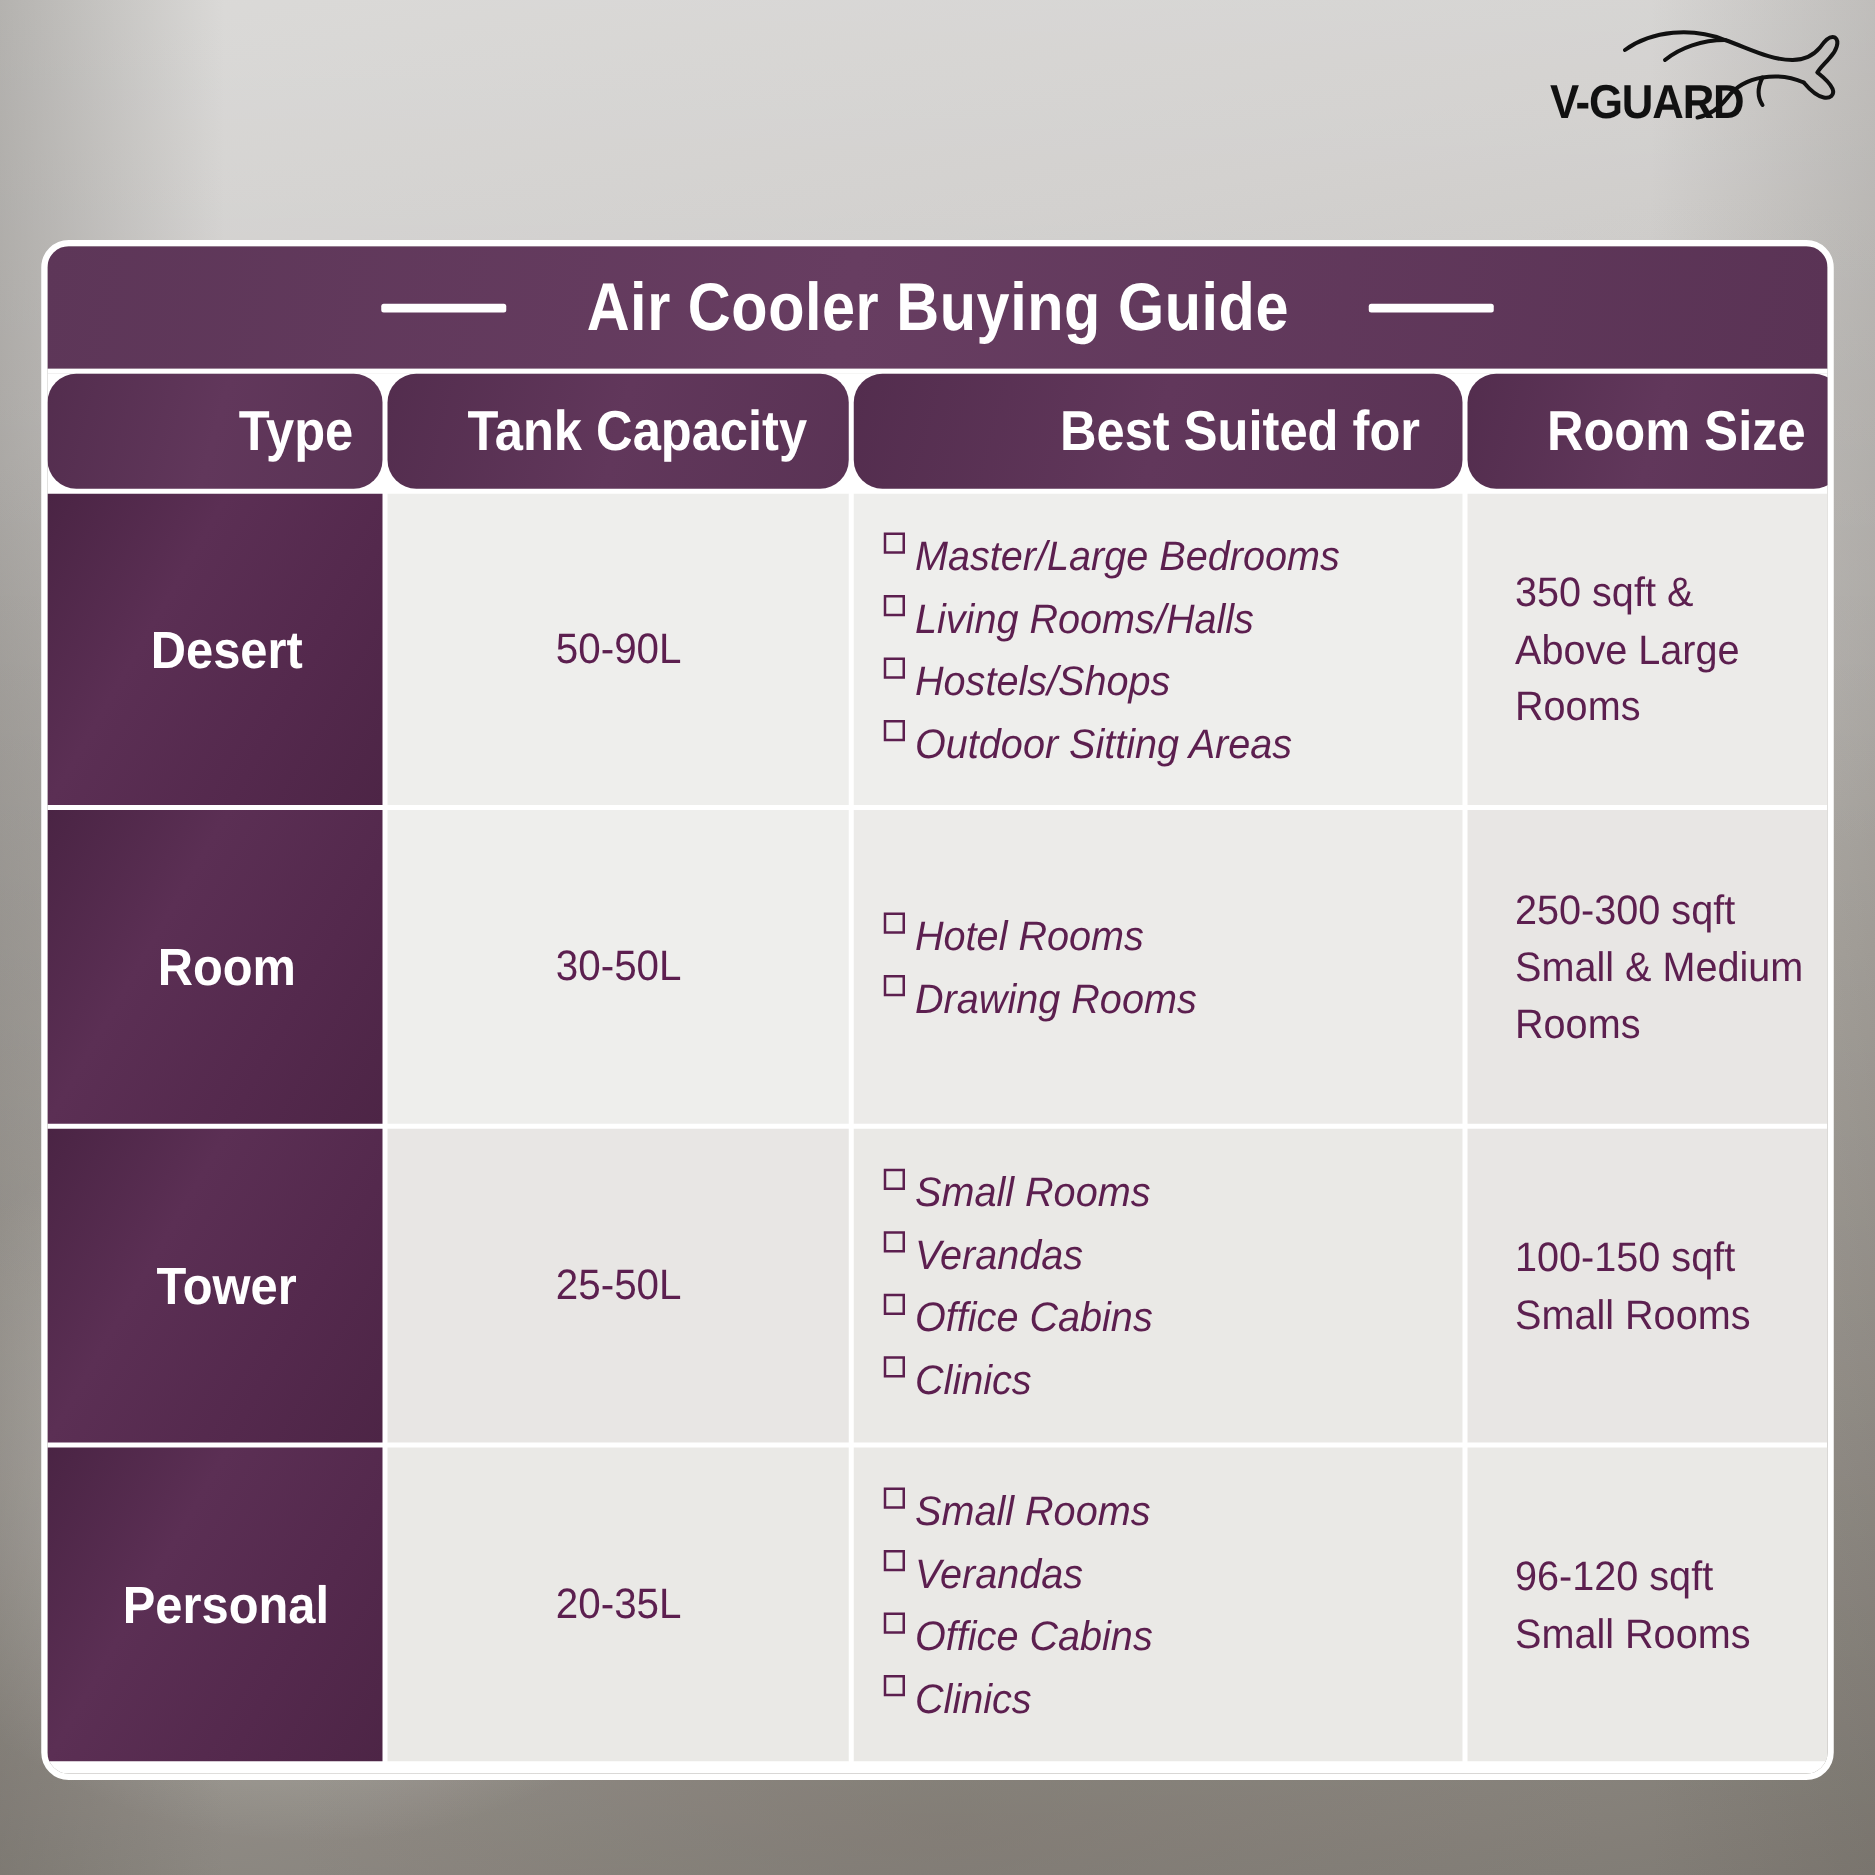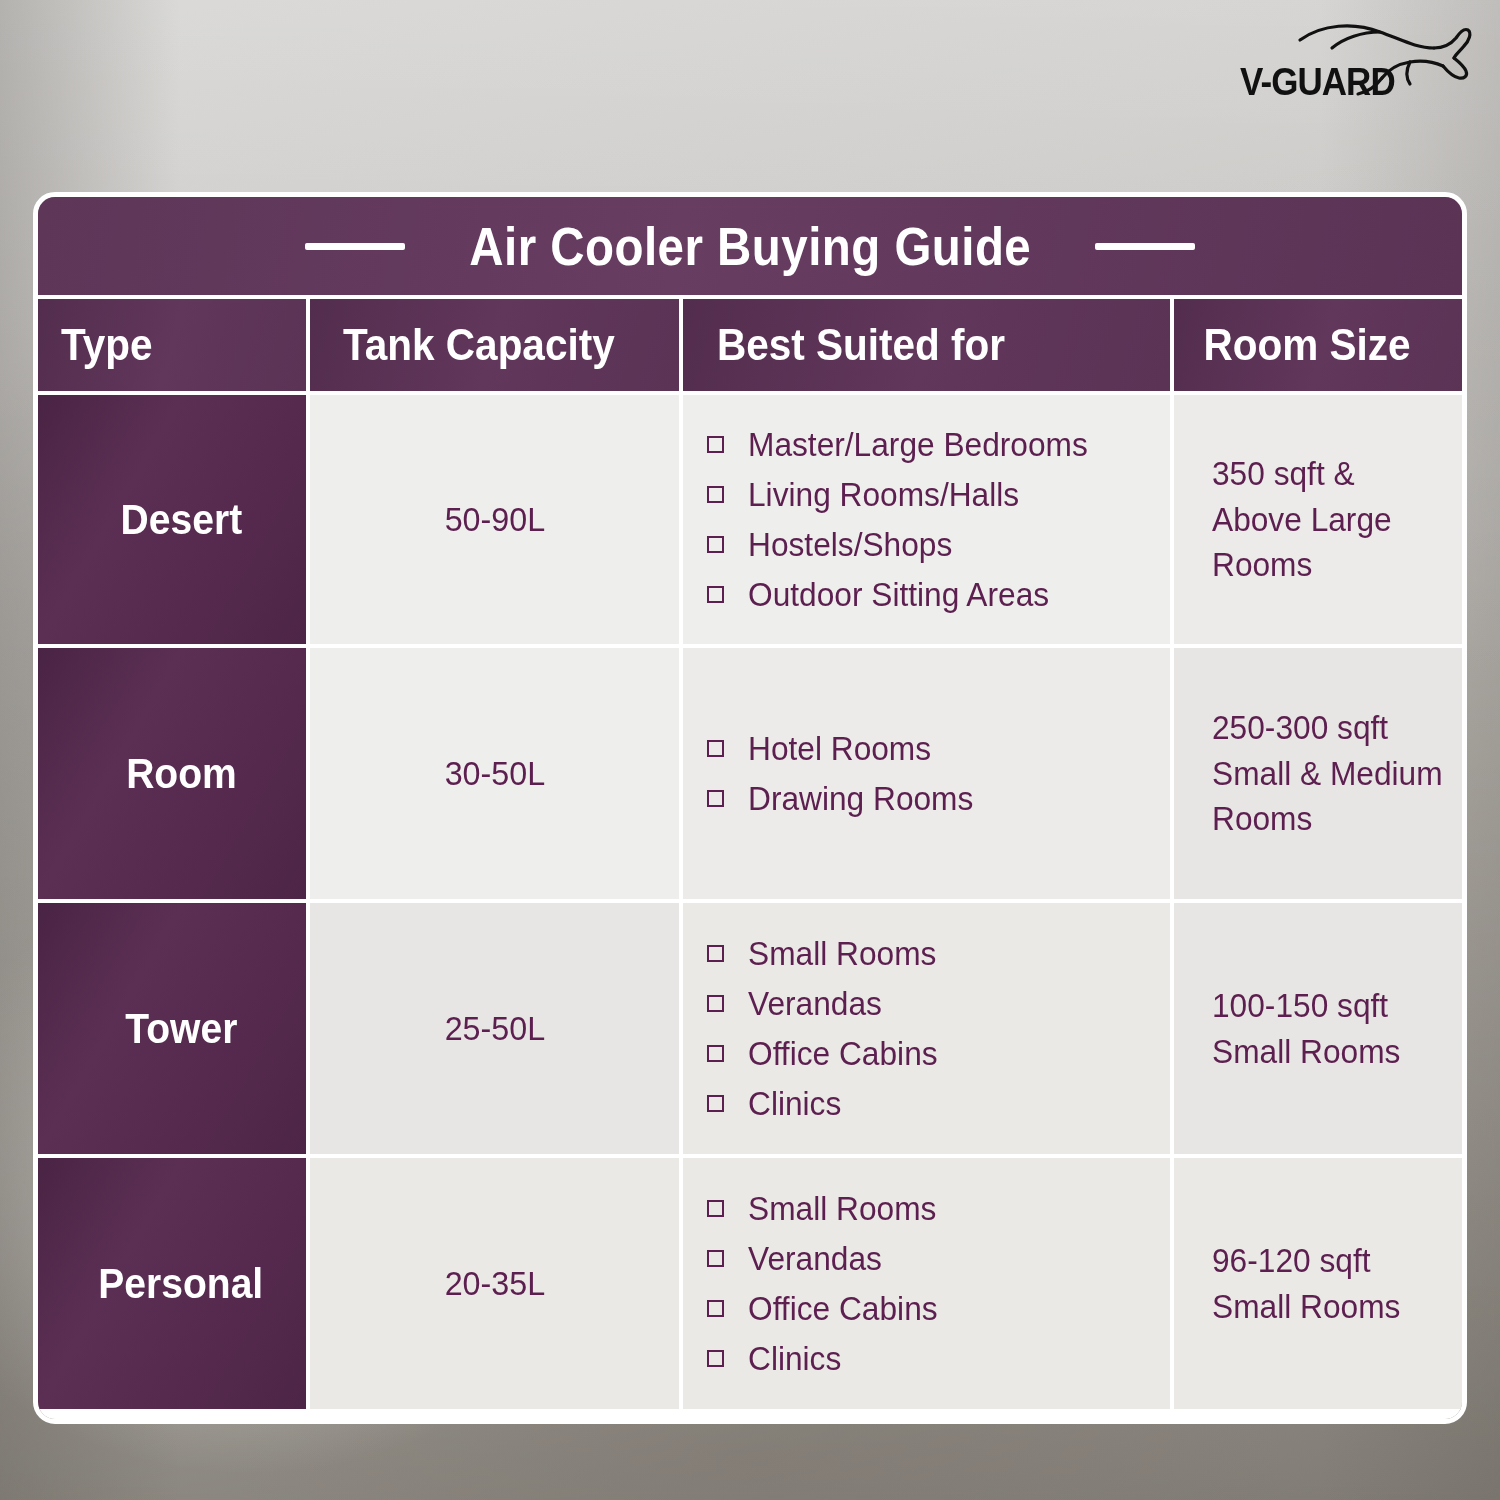--- a/index.html
+++ b/index.html
@@ -121,21 +121,22 @@
     display: flex;
     align-items: center;
     padding: 0 18px;
     overflow: hidden;
     position: relative;
   }
 
   
   .hcell {
     background: linear-gradient(105deg, #532d4e 0%, #61375b 50%, #5a3355 100%);
-    justify-content: flex-start;
+    justify-content: flex-end;
+    border-radius: 23px;
   }
   .hcell .htext {
     color: #ffffff;
     font-size: 45px;
     font-weight: bold;
     transform: scaleX(0.90);
     white-space: nowrap;
     letter-spacing: 0px;
   }
 
@@ -175,23 +176,24 @@
     justify-content: flex-start;
     padding-left: 24px;
   }
   .blist {
     list-style: none;
     margin: 0;
     padding: 0;
   }
   .blist li {
     display: flex;
-    align-items: center;
-    gap: 24px;
+    align-items: flex-start;
+    gap: 8px;
     margin: 0 0 12px 0;
+    font-style: italic;
   }
   .blist li:last-child { margin-bottom: 0; }
   .sq {
     width: 17px;
     height: 17px;
     border: 2.5px solid #5c1f4f;
     flex: 0 0 auto;
     box-sizing: border-box;
   }
   .bl-text {

